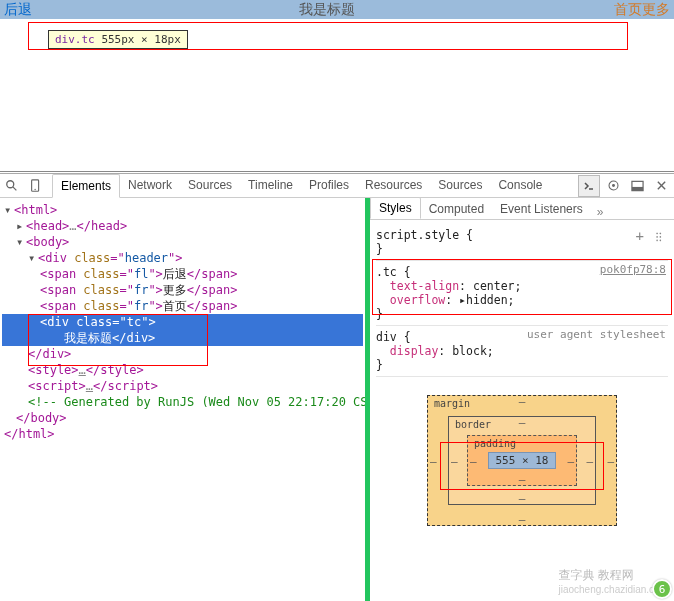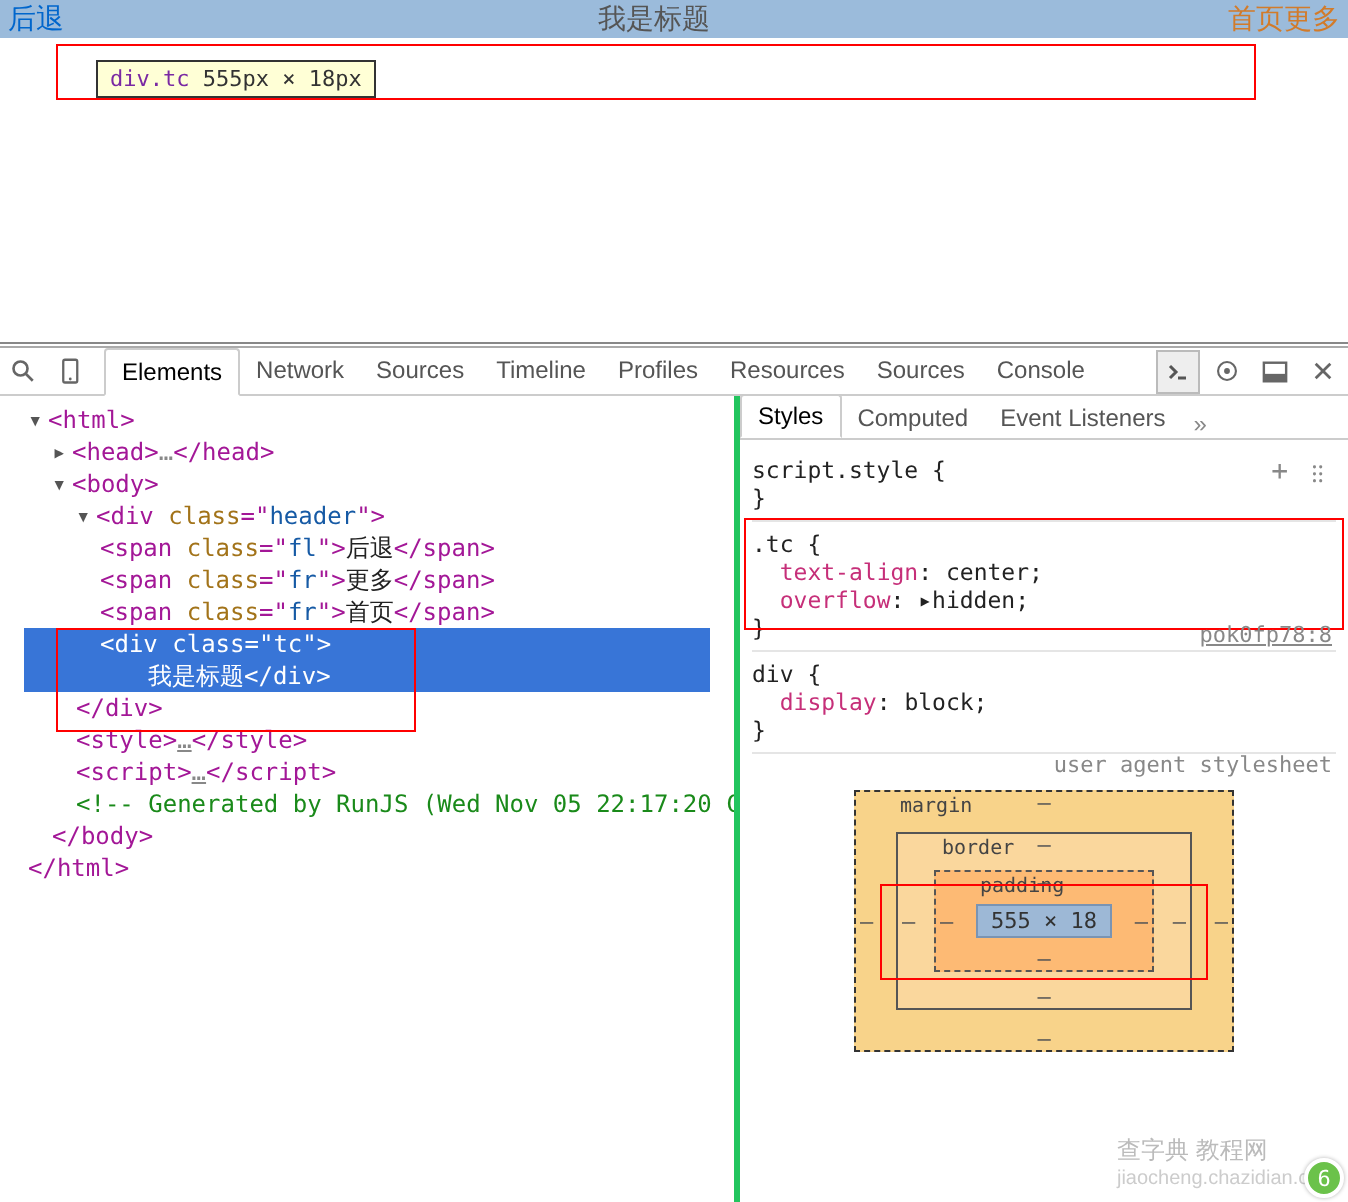--- a/index.html
+++ b/index.html
@@ -85,22 +85,22 @@
   .toolbar-right .icon-btn.boxed { background:#eee; border:1px solid #bbb; }
 
   .panes {
     flex:1;
     display:flex;
     min-height:0;
   }
   .dom-pane {
     width:370px;
     overflow:auto;
-    border-right:3px solid #22c55e;
-    padding:4px 12px;
+    border-right:5px solid #22c55e;
+    padding:4px 2px;
     line-height:16px;
     position:relative;
   }
   .dom-pane .line { white-space:pre; }
   .arrow { color:#555; display:inline-block; width:10px; }
   .indent0 { padding-left: 2px; }
   .indent1 { padding-left: 14px; }
   .indent2 { padding-left: 26px; }
   .indent3 { padding-left: 38px; }
   .indent5 { padding-left: 62px; }
@@ -138,21 +138,21 @@
     color:#000;
   }
   .styles-tabs .chev { padding:0 6px; color:#888; }
   .rules {
     padding:4px 6px;
     font-family: Consolas, monospace;
     font-size:11.5px;
     color:#222;
   }
   .rule { border-bottom:1px solid #e5e5e5; padding:4px 0; position:relative;}
-  .rule .src { position:absolute; right:2px; top:2px; color:#888; text-decoration:underline; font-size:11px;margin-top:48px;}
+  .rule .src { position:absolute; right:2px; top:2px; color:#888; text-decoration:underline; font-size:11px;}
   .rule .src.ua { text-decoration:none; }
   .selector { color:#222; }
   .brace { color:#222; }
   .prop { color:#c62f79; }
   .val { color:#222; }
   .plus { position:absolute; right:24px; top:4px; color:#888; font-size:14px;}
   .target { position:absolute; right:6px; top:4px; color:#888; font-size:12px;}
   .red-box-styles { position:absolute; border:1px solid red; pointer-events:none; }
 
   
@@ -186,21 +186,21 @@
   }
   .bm-content {
     background:#9db8d6;
     border:1px solid #7a94b3;
     width:68px;
     text-align:center;
     font-size:11px;
     color:#333;
     padding:1px 0;
   }
-  .bm-label { position:absolute; top:2px; left:22px; font-size:10px; color:#444; }
+  .bm-label { position:absolute; top:2px; left:6px; font-size:10px; color:#444; }
   .bm-dash { position:absolute; color:#555; font-size:11px; }
   .bm-top { top:-1px; left:50%; transform:translateX(-50%); }
   .bm-bottom { bottom:-1px; left:50%; transform:translateX(-50%); }
   .bm-left { left:2px; top:50%; transform:translateY(-50%); }
   .bm-right { right:2px; top:50%; transform:translateY(-50%); }
   .bm-redbox { position:absolute; border:1.5px solid red; pointer-events:none; }
 
   .watermark {
     position:absolute;
     right:6px; bottom:6px;

